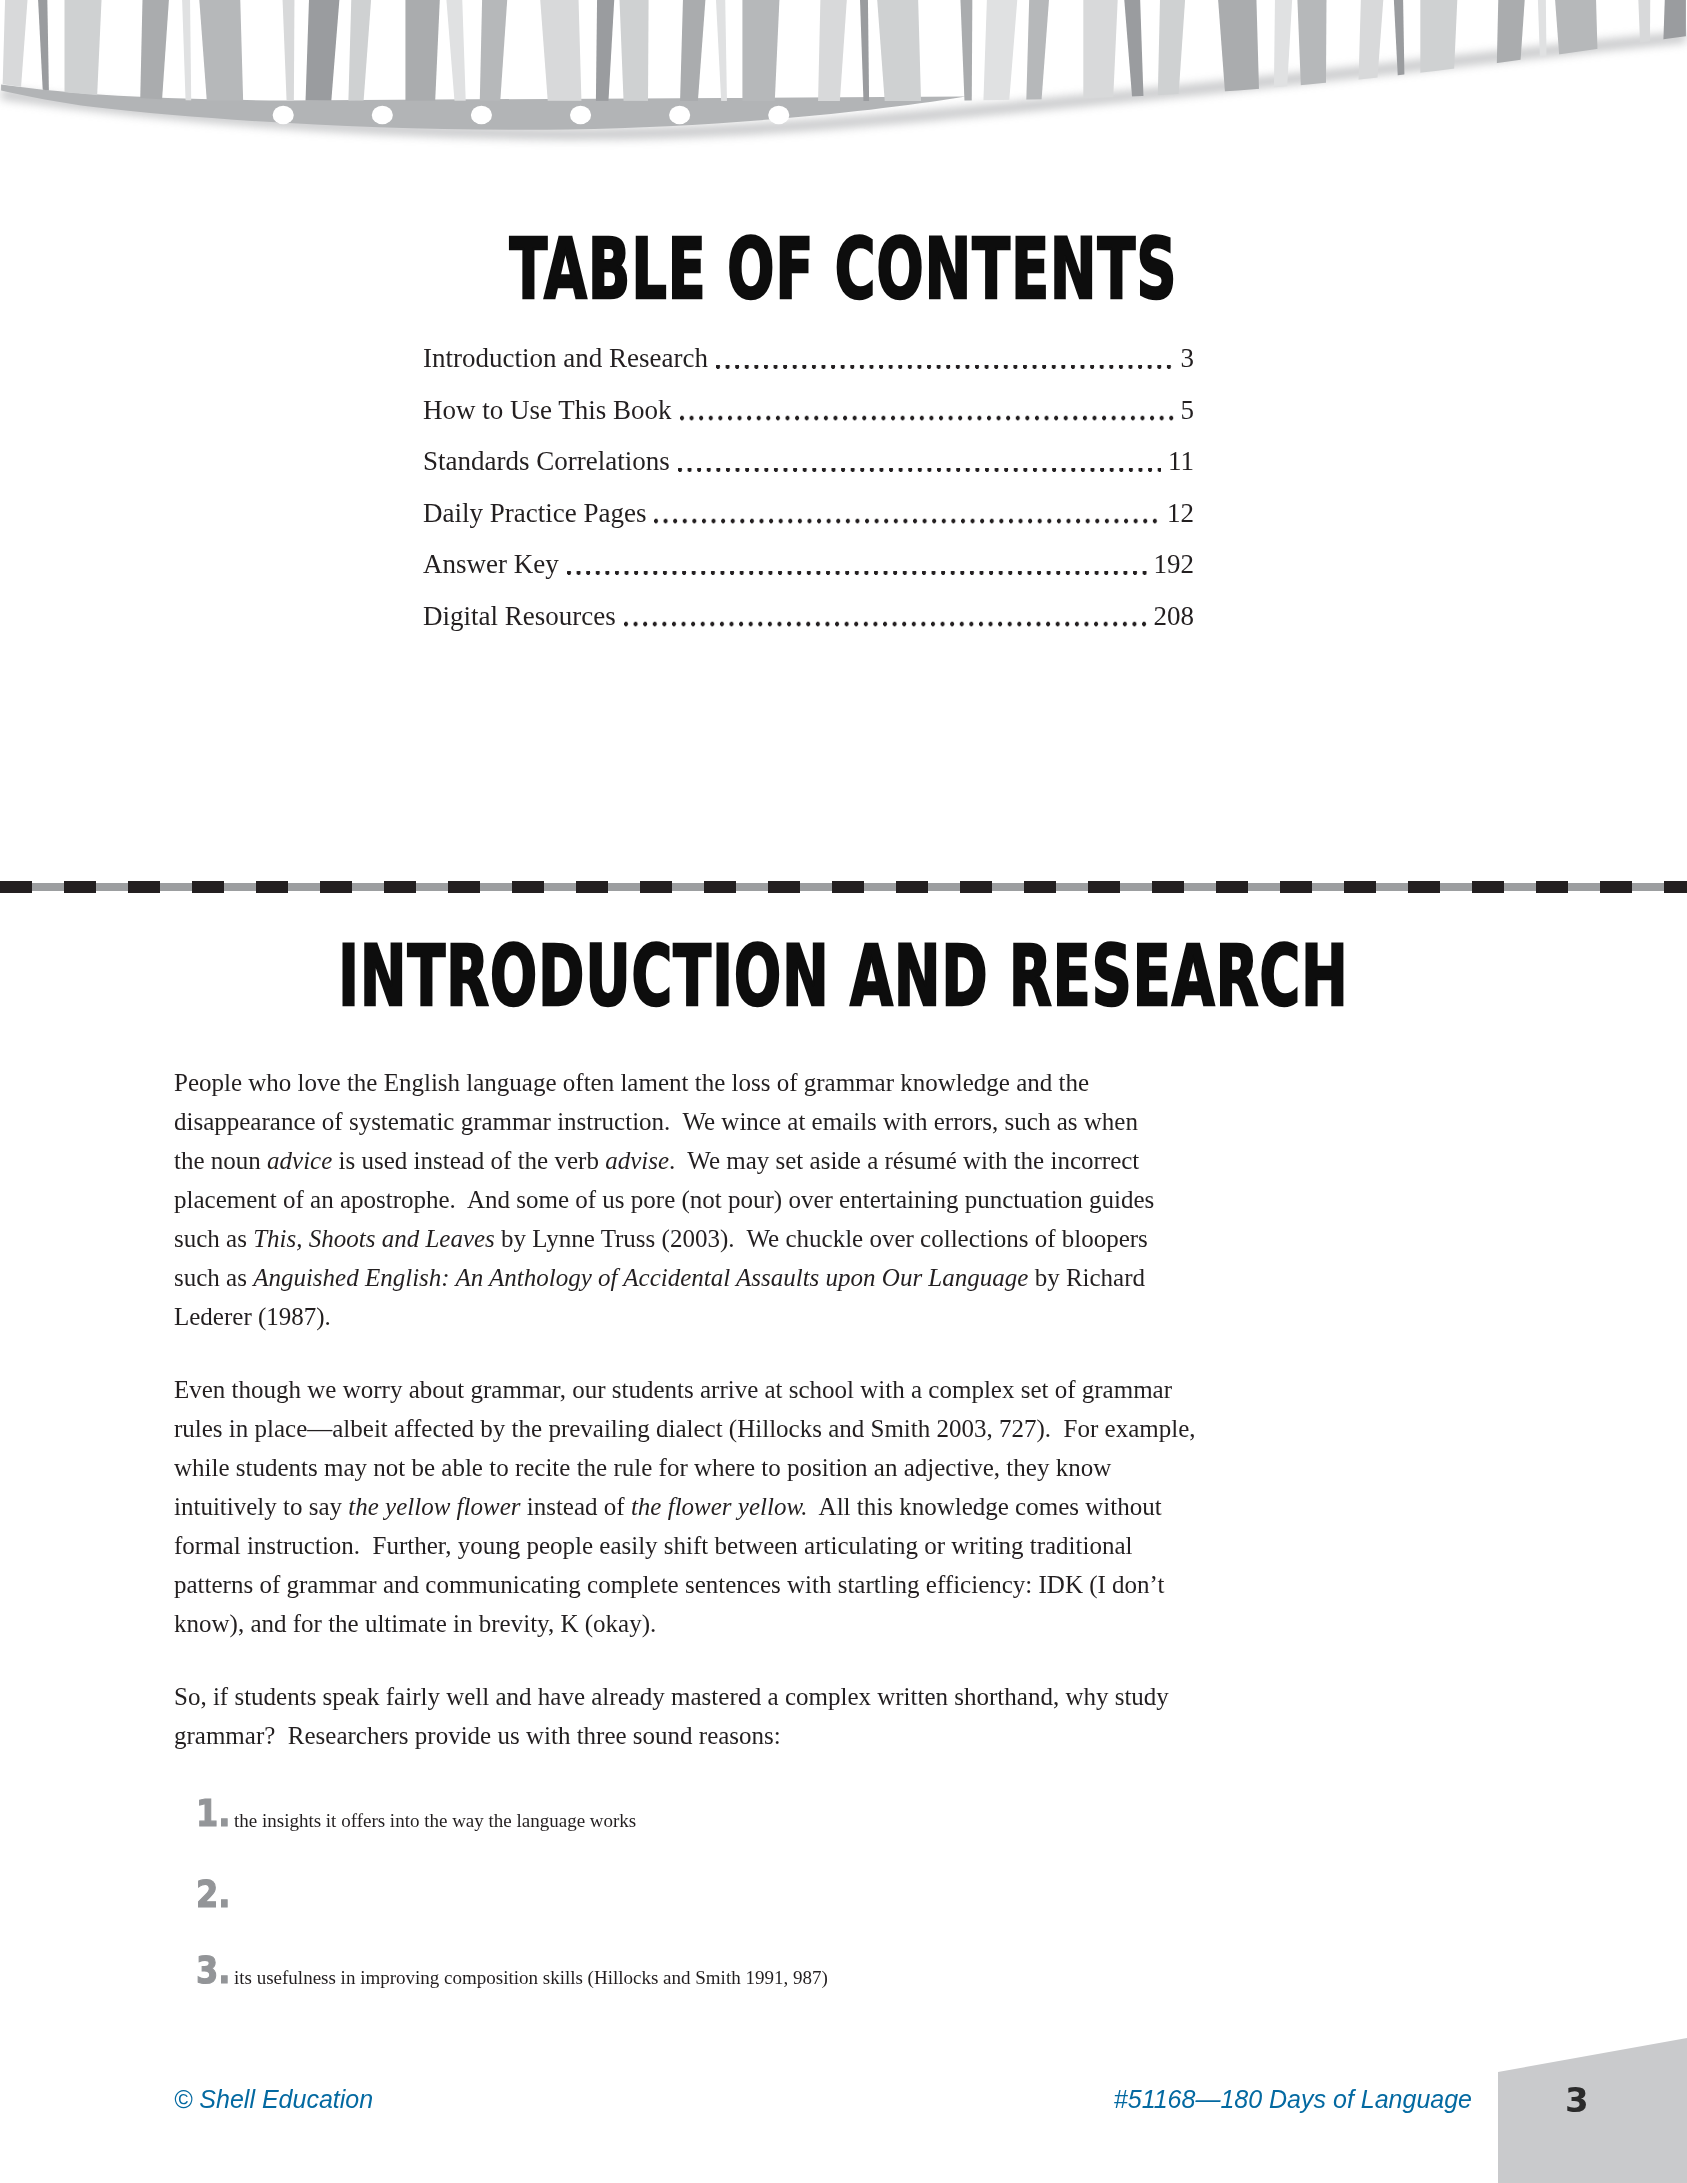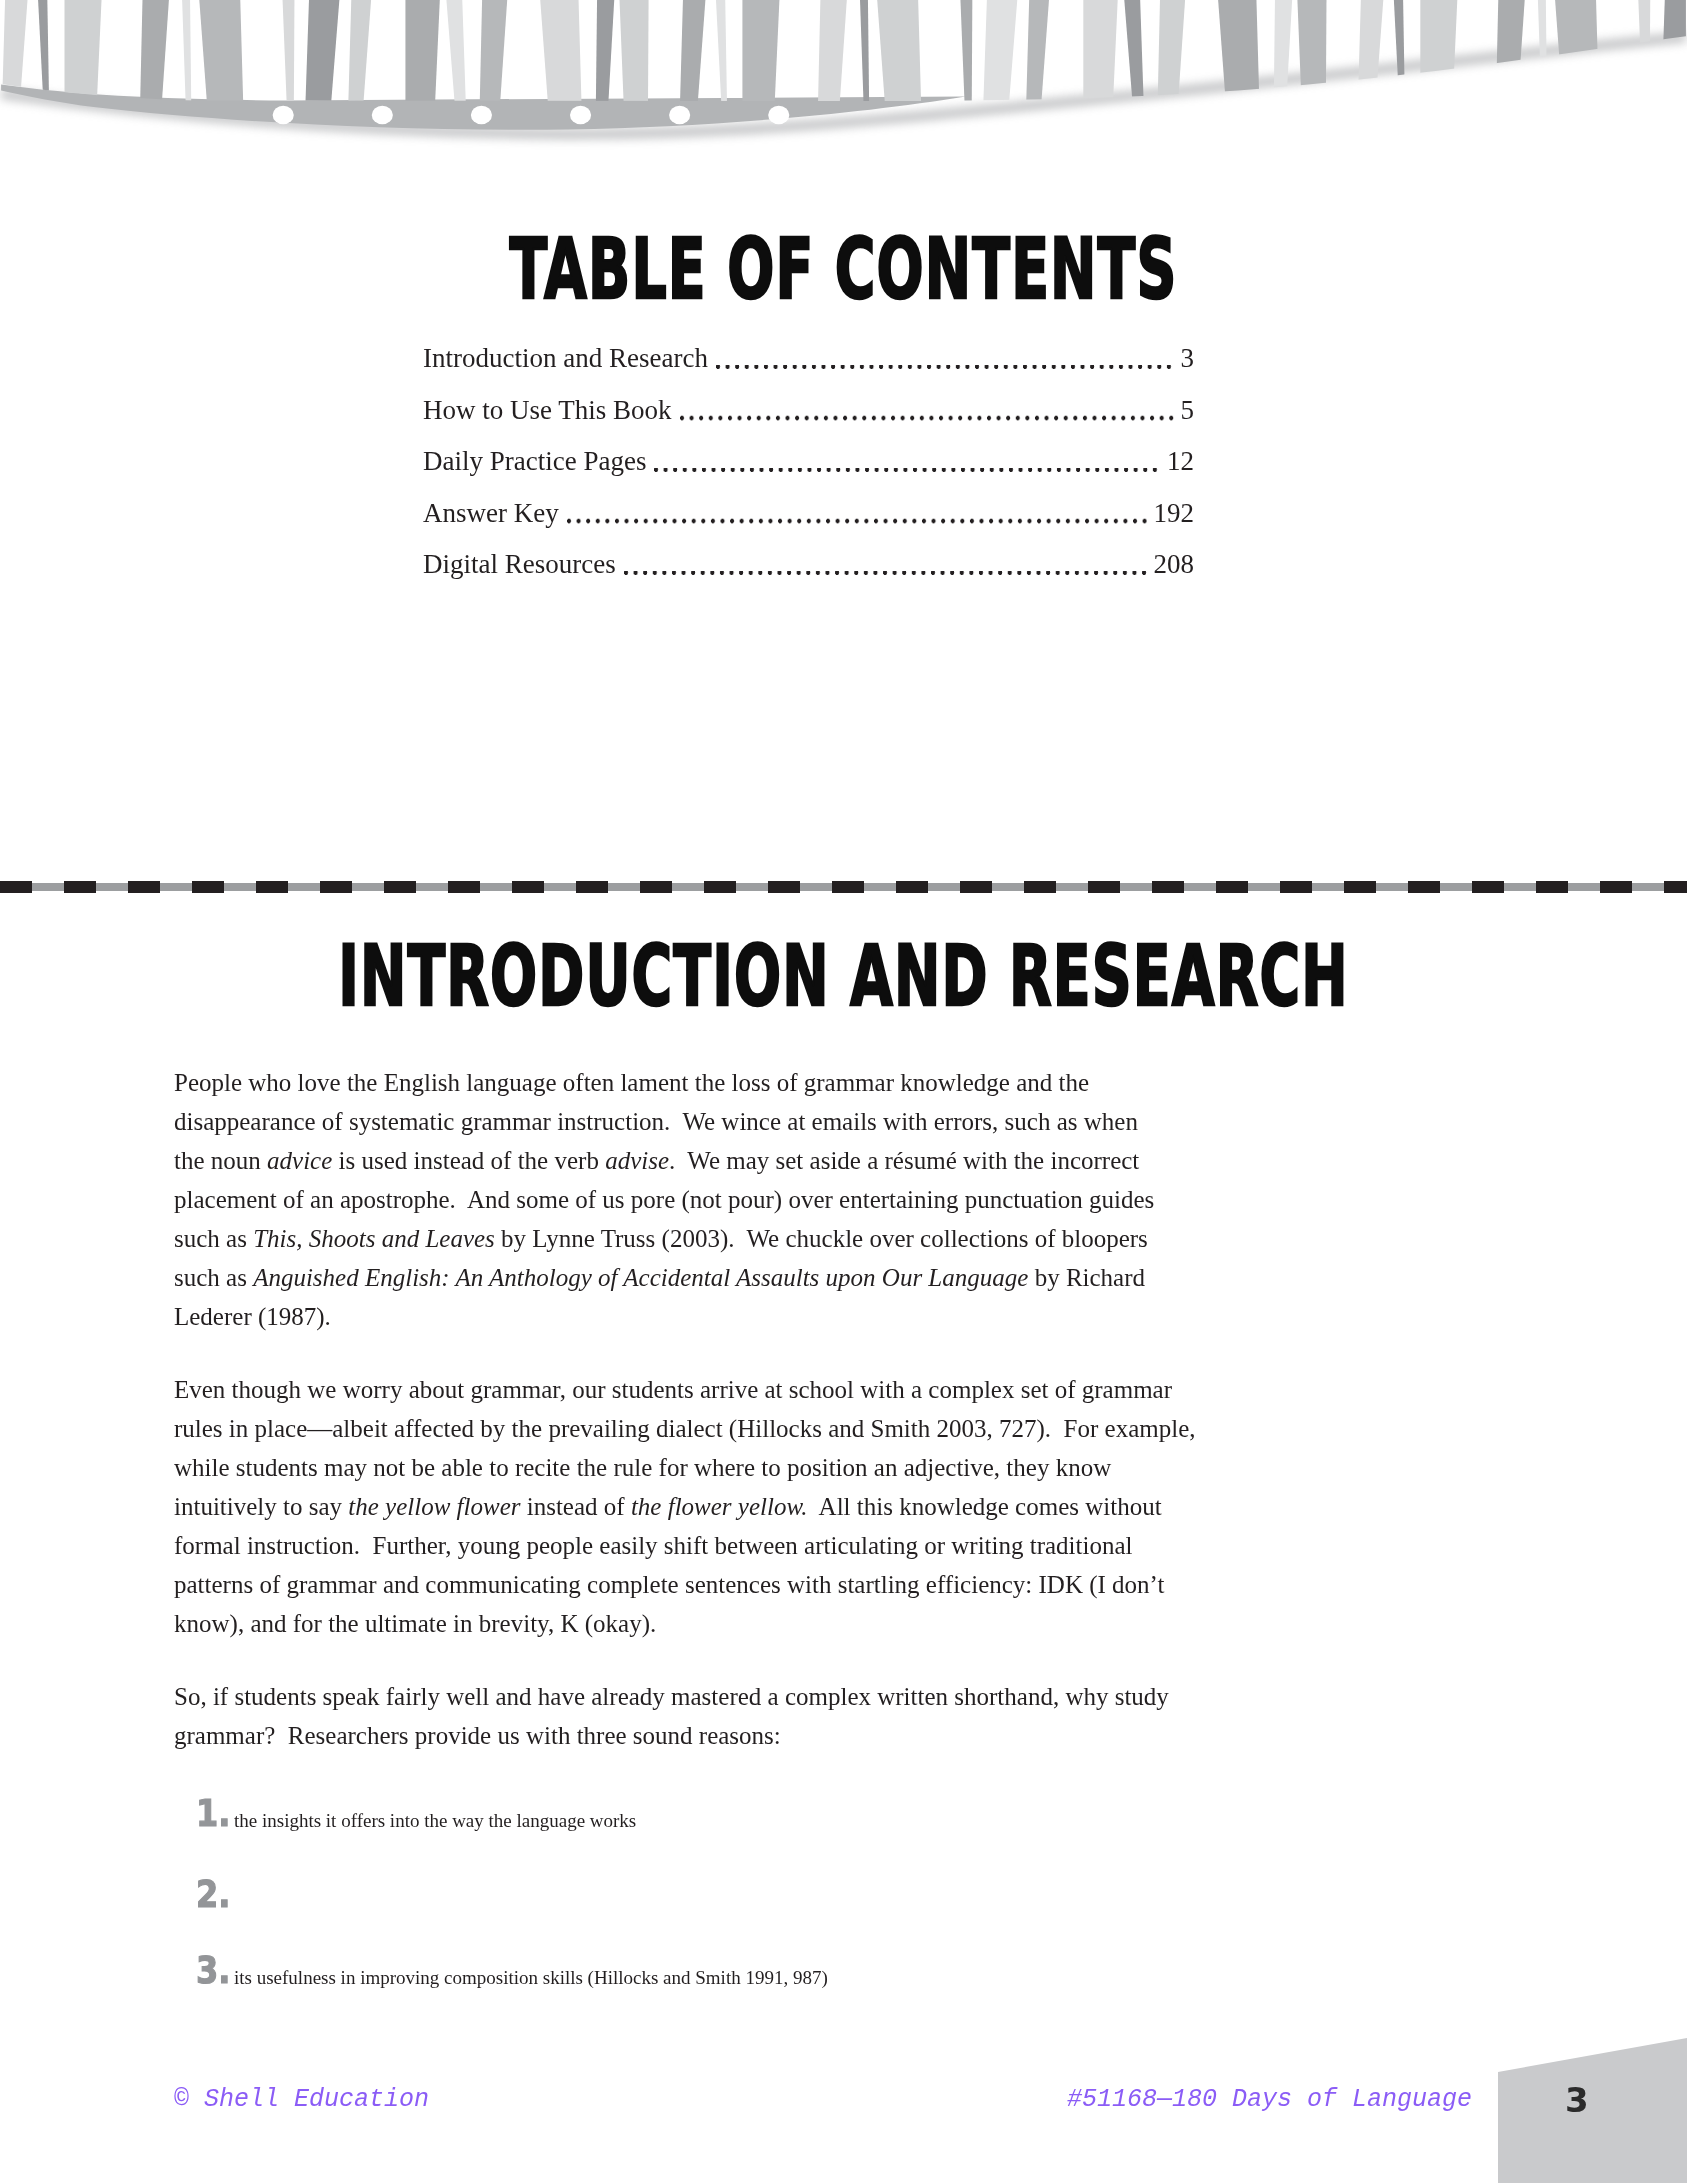--- a/index.html
+++ b/index.html
@@ -74,22 +74,22 @@
     font-size:32px;
     color:var(--list-number-color,#939598);
     -webkit-text-stroke:1px currentColor;
     transform:scaleY(1.15);transform-origin:left bottom;
   }
   .reason-text{font-size:19px;line-height:39px;}
   
   .footer{
     position:absolute;top:2085px;left:174px;width:1298px;
     display:flex;justify-content:space-between;align-items:baseline;
-    font-family:Liberation Mono, monospace;
-    font-style:italic;font-size:25px;color:#8b5cf6;
+    font-family:Liberation Sans, sans-serif;
+    font-style:italic;font-size:25px;color:#0369a1;
   }
   .page-tab{
     position:absolute;left:1498px;top:2038px;width:189px;height:146px;
     background:var(--tab-gray,#c9cacc);
     clip-path:polygon(0 34px, 100% 0, 100% 100%, 0 100%);
   }
   .page-num{
     position:absolute;left:67px;top:42px;
     font-family:"DejaVu Sans", sans-serif;font-weight:bold;
     font-size:34px;font-style:normal;color:#2b2b2b;
@@ -168,20 +168,25 @@
         <span class="toc-label">Introduction and Research</span>
         <span class="toc-leader"></span>
         <span class="toc-page">3</span>
       </div>
       <div class="toc-row">
         <span class="toc-label">How to Use This Book</span>
         <span class="toc-leader"></span>
         <span class="toc-page">5</span>
       </div>
       <div class="toc-row">
+        <span class="toc-label">Standards Correlations</span>
+        <span class="toc-leader"></span>
+        <span class="toc-page">11</span>
+      </div>
+      <div class="toc-row">
         <span class="toc-label">Daily Practice Pages</span>
         <span class="toc-leader"></span>
         <span class="toc-page">12</span>
       </div>
       <div class="toc-row">
         <span class="toc-label">Answer Key</span>
         <span class="toc-leader"></span>
         <span class="toc-page">192</span>
       </div>
       <div class="toc-row">

